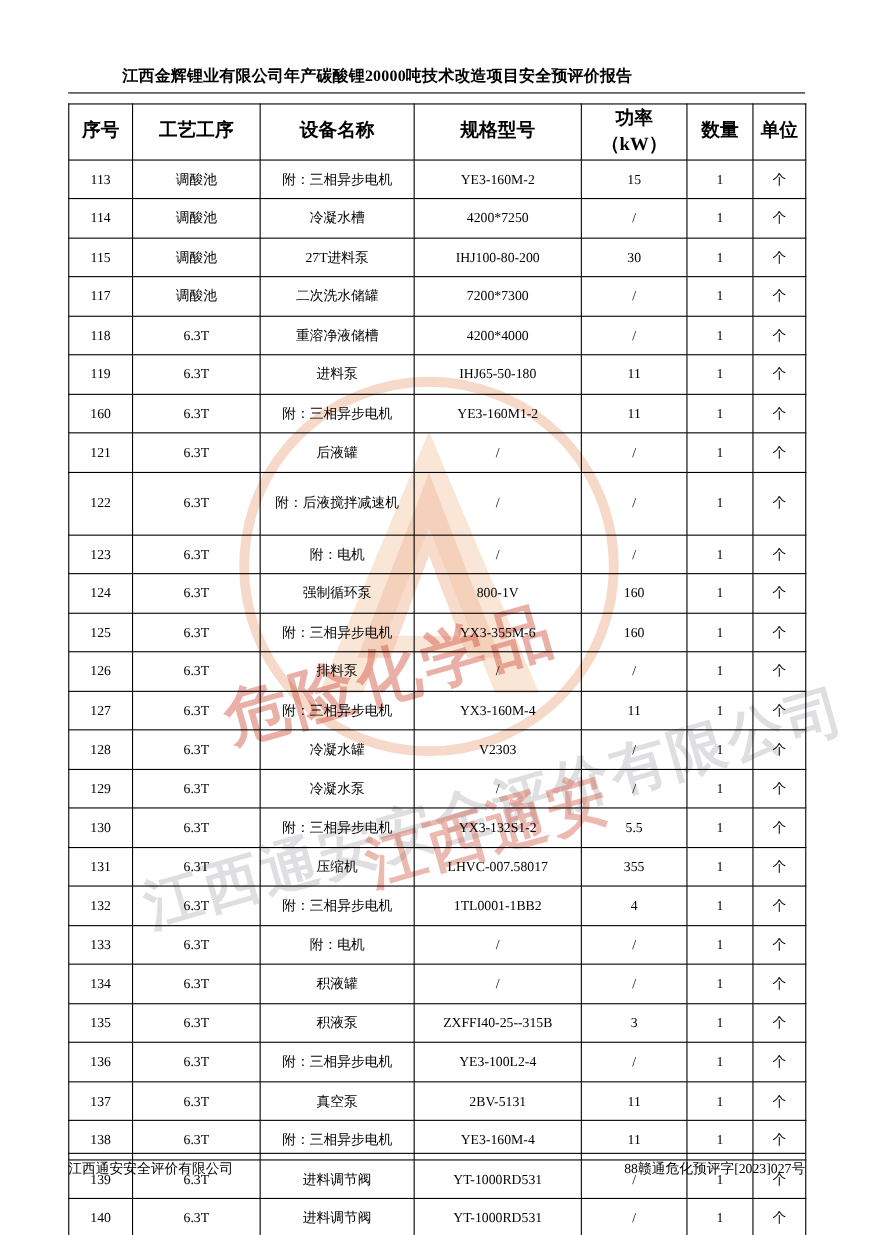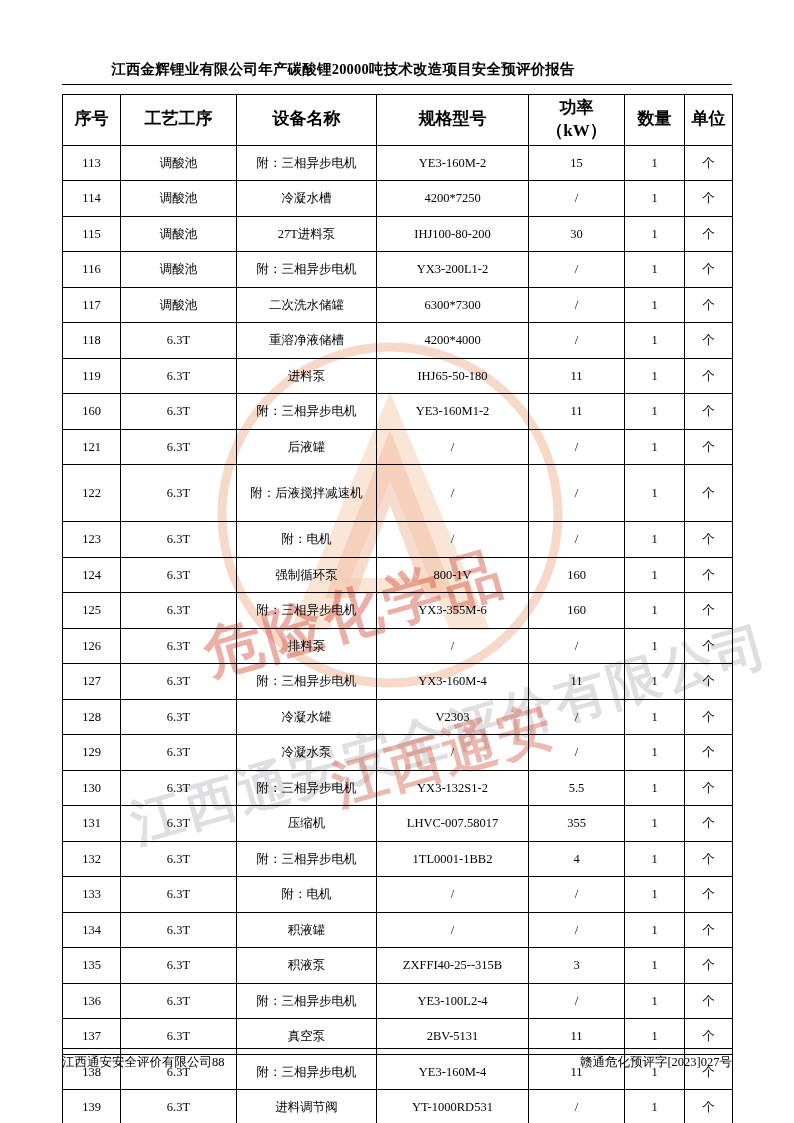--- a/index.html
+++ b/index.html
@@ -157,21 +157,21 @@
     left: 62px;
     top: 1054px;
     width: 670px;
     display: flex;
     justify-content: space-between;
     align-items: center;
     font-size: 12.5px;
     z-index: 10;
   }
   .doc-footer .f-left  { text-align: left; }
-  .doc-footer .f-center{ text-align: left; flex: 1; }
+  .doc-footer .f-center{ text-align: right; flex: 1; }
   .doc-footer .f-right { text-align: center; }
 </style>
 </head>
 <body>
 
 <div class="page">
 
   <div class="watermark">
     <svg class="wm-svg" width="470" height="420" viewBox="0 0 470 420">
       <circle cx="235" cy="185" r="168" fill="none" stroke="#e8a37a" stroke-width="9" opacity="0.75"></circle>
@@ -231,33 +231,24 @@
           <tr>
             <td>115</td>
             <td>调酸池</td>
             <td>27T进料泵</td>
             <td>IHJ100-80-200</td>
             <td>30</td>
             <td>1</td>
             <td>个</td>
           </tr>
           <tr>
-            <td>116</td>
-            <td>调酸池</td>
-            <td>附：三相异步电机</td>
-            <td>YX3-200L1-2</td>
-            <td>/</td>
-            <td>1</td>
-            <td>个</td>
-          </tr>
-          <tr>
             <td>117</td>
             <td>调酸池</td>
             <td>二次洗水储罐</td>
-            <td>6300*7300</td>
+            <td>7200*7300</td>
             <td>/</td>
             <td>1</td>
             <td>个</td>
           </tr>
           <tr>
             <td>118</td>
             <td>6.3T</td>
             <td>重溶净液储槽</td>
             <td>4200*4000</td>
             <td>/</td>

